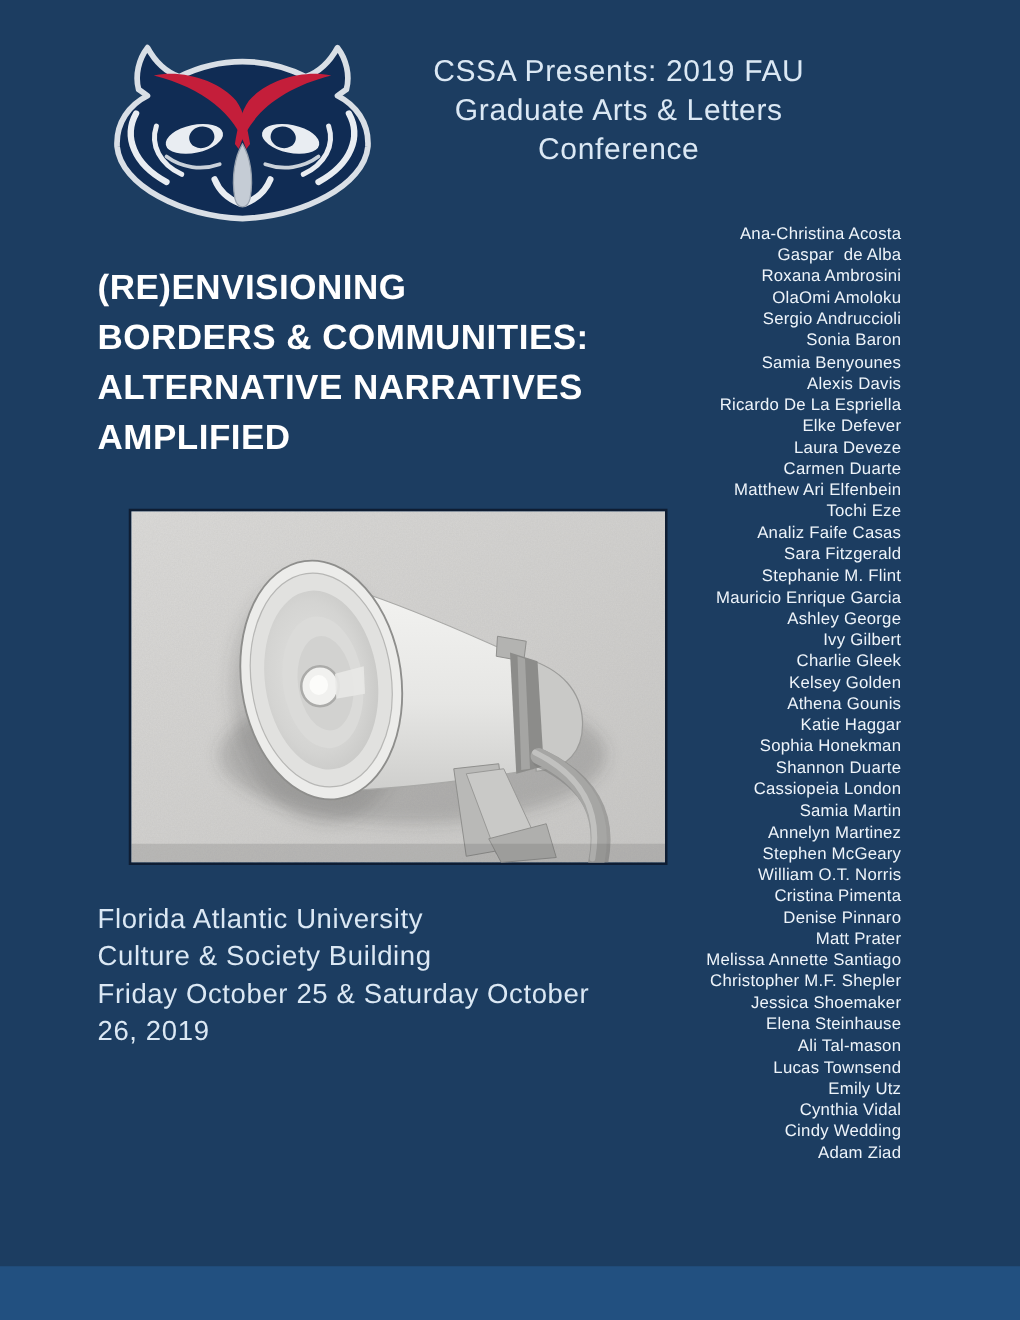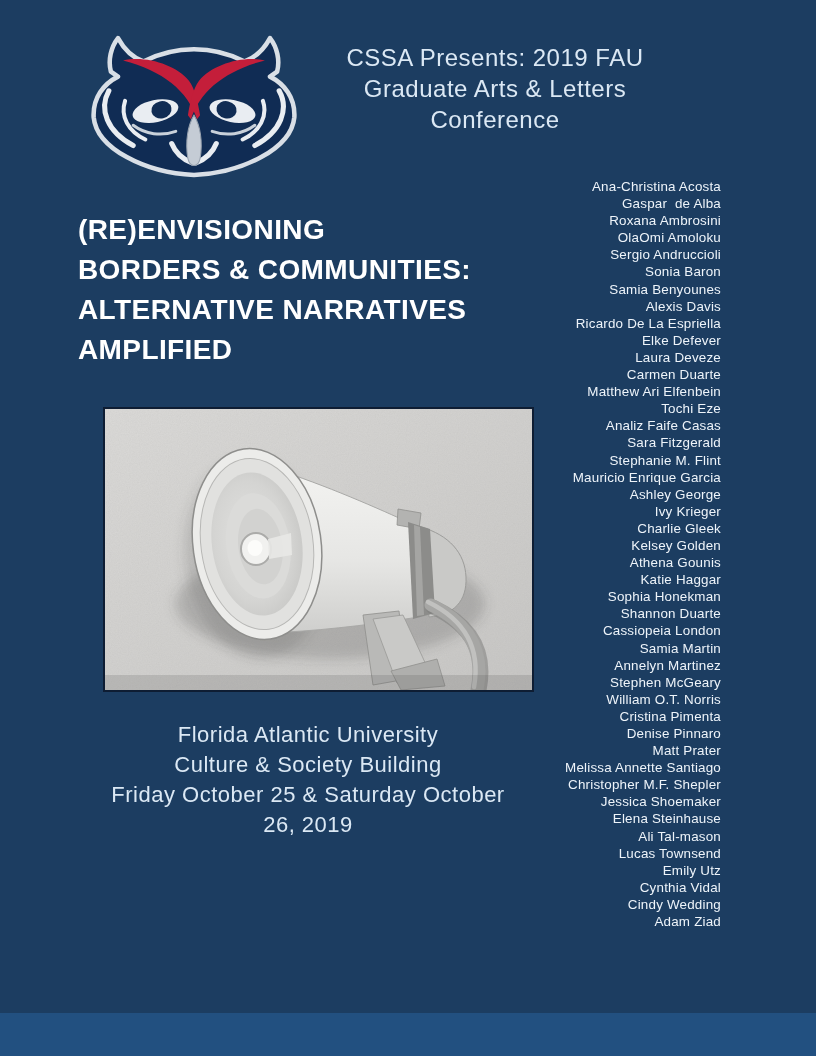--- a/index.html
+++ b/index.html
@@ -34,21 +34,21 @@
   .names .name{white-space:pre-wrap;}
   
   .photo{
     position:absolute;left:103px;top:407px;width:427px;height:281px;
     box-sizing:content-box;border:2px solid rgba(12,24,44,.85);
   }
   .photo svg{display:block;}
   
   .venue{
     position:absolute;left:78px;top:720px;width:460px;
-    text-align:center;color:var(--light-text,#DBE8F4);
+    text-align:left;color:var(--light-text,#DBE8F4);
     font-size:22px;line-height:30px;letter-spacing:.5px;font-weight:400;
   }
   
   .bottom-band{
     position:absolute;left:0;top:1013px;width:816px;height:43px;
     background:var(--band,#225080);
   }
 </style>
 </head>
 <body>
@@ -126,21 +126,21 @@
       <div class="name">Analiz Faife Casas</div>
 
       <div class="name">Sara Fitzgerald</div>
 
       <div class="name">Stephanie M. Flint</div>
 
       <div class="name">Mauricio Enrique Garcia</div>
 
       <div class="name">Ashley George</div>
 
-      <div class="name">Ivy Krieger</div>
+      <div class="name">Ivy Gilbert</div>
 
       <div class="name">Charlie Gleek</div>
 
       <div class="name">Kelsey Golden</div>
 
       <div class="name">Athena Gounis</div>
 
       <div class="name">Katie Haggar</div>
 
       <div class="name">Sophia Honekman</div>

